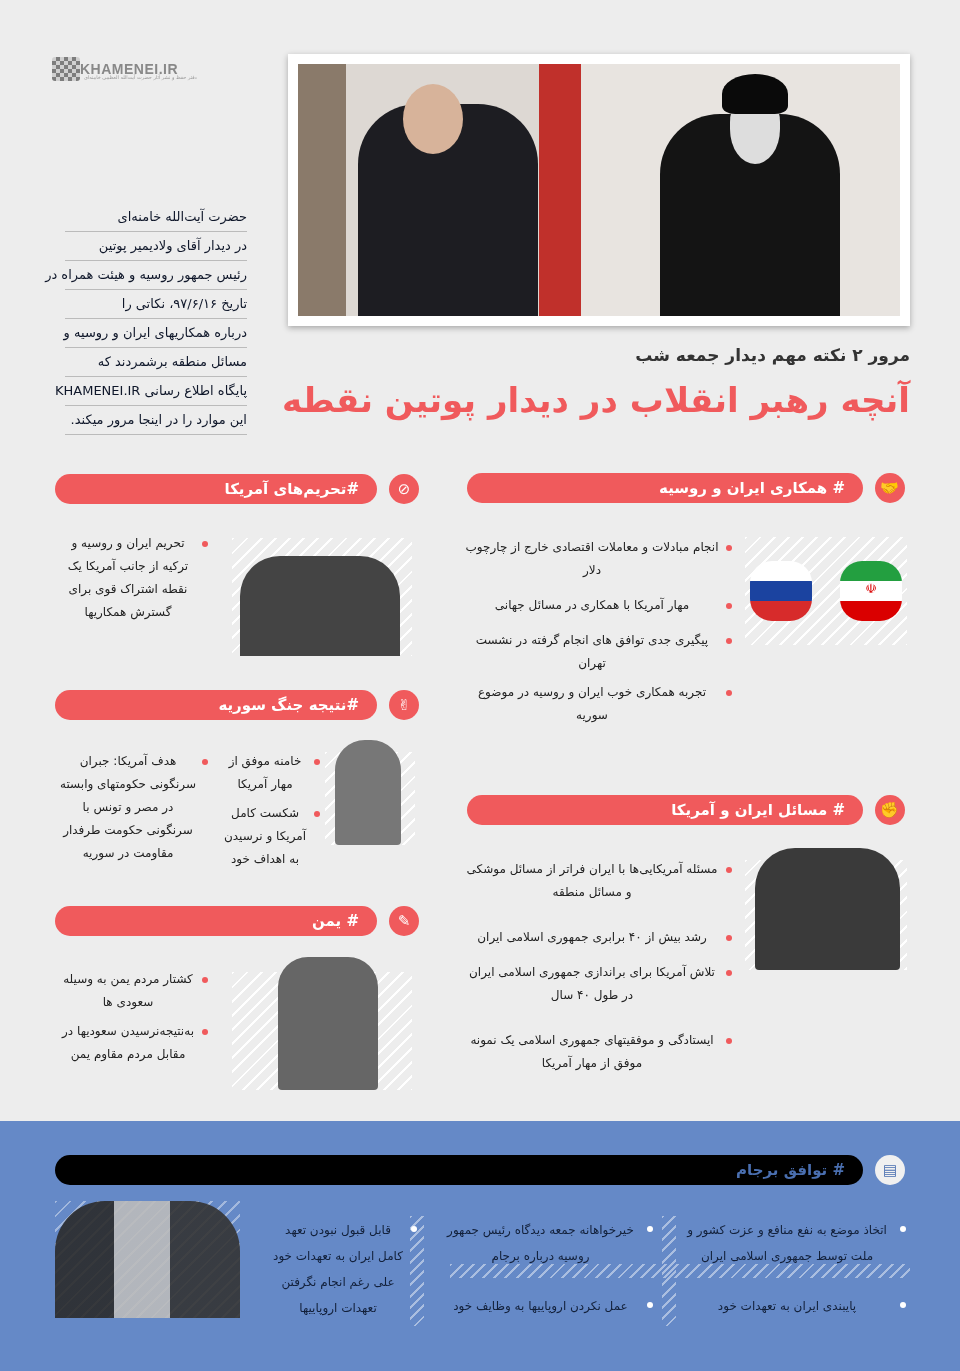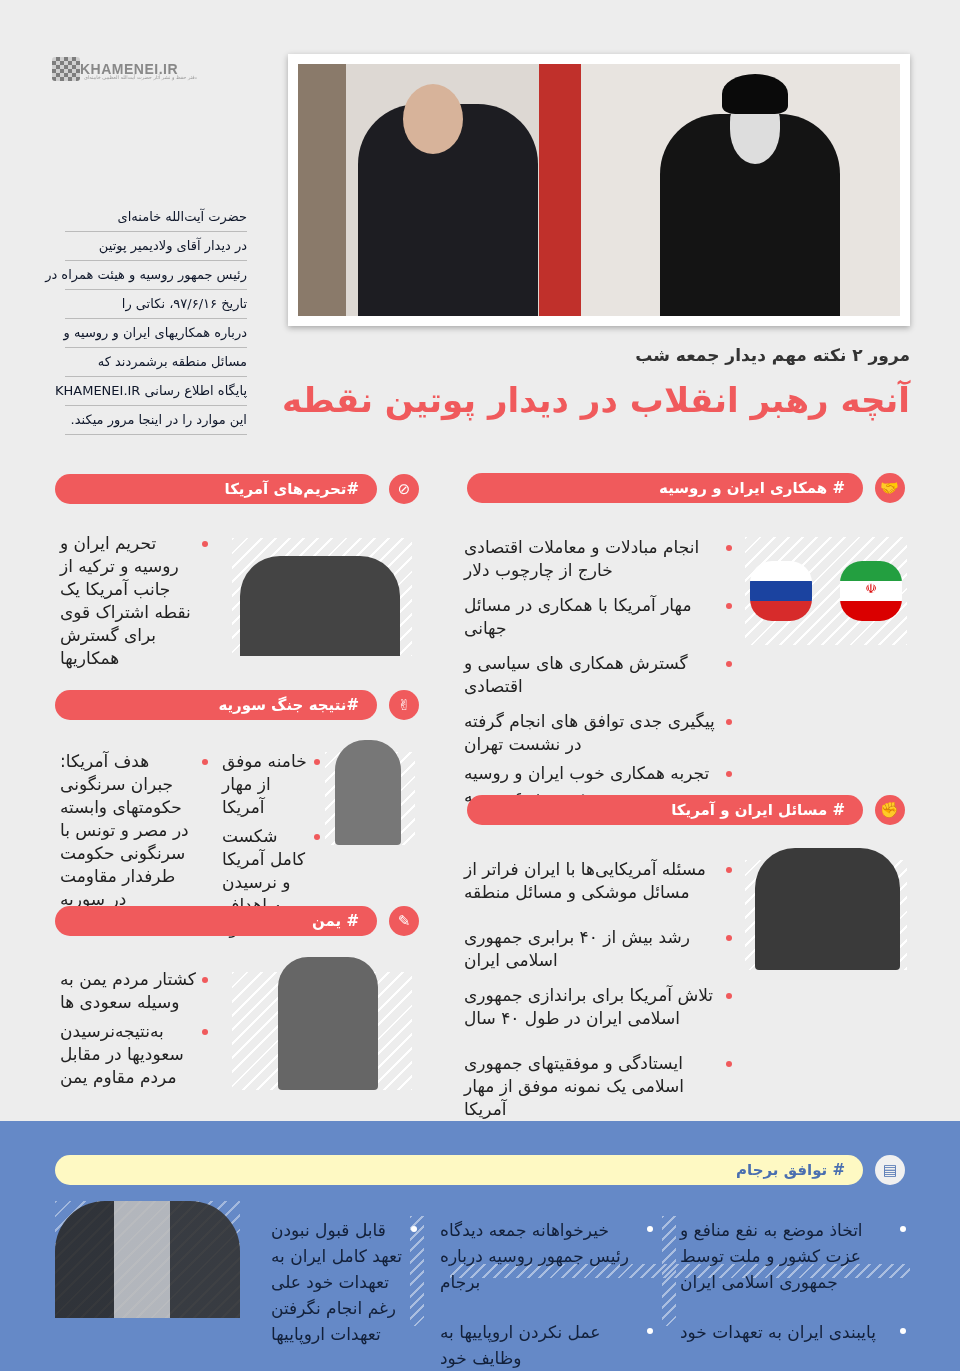--- a/index.html
+++ b/index.html
@@ -17,32 +17,32 @@
 .photo .p2{position:absolute;right:60px;top:50px;width:180px;height:202px;background:#141414;border-radius:60px 60px 0 0}
 .photo .p2h{position:absolute;right:120px;top:30px;width:50px;height:70px;background:#ddd;border-radius:40% 40% 50% 50%}
 .photo .p2t{position:absolute;right:112px;top:10px;width:66px;height:40px;background:#0a0a0a;border-radius:50% 50% 20% 20%}
 .intro{left:65px;top:203px;width:182px}
 .intro .line{font-size:13px;line-height:28.5px;border-bottom:1px solid #bbb;height:29px;white-space:nowrap;color:#0f172a}
 .subtitle{right:50px;top:345px;font-size:17px;font-weight:bold;color:#333;letter-spacing:2px}
 .title{right:50px;top:380px;font-size:34px;font-weight:bold;color:#f05a5c}
 .hdr{height:30px;display:flex;flex-direction:row-reverse;align-items:center;gap:12px}
 .hdr .ico{width:30px;height:30px;border-radius:50%;background:#f05a5c;color:#fff;display:flex;align-items:center;justify-content:center;font-size:15px;flex:none}
 .hdr .bar{flex:1;height:30px;border-radius:15px;background:#f05a5c;color:#fff;font-size:15px;font-weight:bold;display:flex;align-items:center;padding-right:18px;direction:rtl}
-.bul{font-size:17px;line-height:23px;direction:rtl;text-align:left;color:#222}
+.bul{font-size:12px;line-height:23px;direction:rtl;text-align:center;color:#222}
 .bul li{list-style:none;position:relative;padding-right:14px}
 .bul li::before{content:"";position:absolute;right:2px;top:9px;width:6px;height:6px;border-radius:50%;background:#f05a5c}
 .hatch{background:repeating-linear-gradient(135deg,#fff 0 2px,transparent 2px 10px)}
 .flag{width:62px;height:60px;border-radius:22px;overflow:hidden;position:absolute}
 .ru{background:linear-gradient(#fff 0 33%,#1b43a0 33% 66%,#d72b2b 66%)}
 .ir{background:linear-gradient(#239f40 0 33%,#fff 33% 66%,#da0000 66%)}
 .ir span{position:absolute;left:0;right:0;top:20px;text-align:center;color:#da0000;font-size:13px}
 .bw{background:#444;filter:grayscale(1)}
 .blue{left:0;top:1121px;width:960px;height:250px;background:#6589c7}
 .blue .hdr .ico{background:#f0f0f0;color:#4a6fb0}
-.blue .hdr .bar{background:#fef9c3;color:#4a6fb0}
+.blue .hdr .bar{background:#000000;color:#4a6fb0}
 .blue .bul{color:#12203a}
 .blue .bul li::before{background:#fff}
 .vsep{position:absolute;width:14px;background:repeating-linear-gradient(135deg,rgba(255,255,255,.45) 0 2px,transparent 2px 8px)}
 .hsep{position:absolute;height:14px;background:repeating-linear-gradient(135deg,rgba(255,255,255,.45) 0 2px,transparent 2px 8px)}
 </style>
 </head>
 <body>
 
 <div class="abs logo">
   <div class="mark"></div>
@@ -80,21 +80,20 @@
 </div>
 <div class="abs hatch" style="left:745px;top:537px;width:162px;height:108px">
   <div class="flag ru" style="left:5px;top:24px"></div>
   <div class="flag ir" style="left:95px;top:24px">
       <span>☫</span>
     </div>
 </div>
 <ul class="abs bul" style="left:464px;top:536px;width:270px">
   <li style="margin-bottom:12px">انجام مبادلات و معاملات اقتصادی خارج از چارچوب دلار</li>
   <li style="margin-bottom:12px">مهار آمریکا با همکاری در مسائل جهانی</li>
-  <li style="margin-bottom:12px">گسترش همکاری های سیاسی و اقتصادی</li>
   <li style="margin-bottom:6px">پیگیری جدی توافق های انجام گرفته در نشست تهران</li>
   <li>تجربه همکاری خوب ایران و روسیه در موضوع سوریه</li>
 </ul>
 
 <div class="abs hdr" style="left:55px;top:474px;width:364px">
   <div class="ico">⊘</div>
   <div class="bar">#تحریم‌های آمریکا</div>
 </div>
 <div class="abs hatch" style="left:232px;top:538px;width:180px;height:118px">
   <div class="bw" style="position:absolute;left:8px;bottom:0;width:160px;height:100px;border-radius:40px 40px 0 0"></div>

